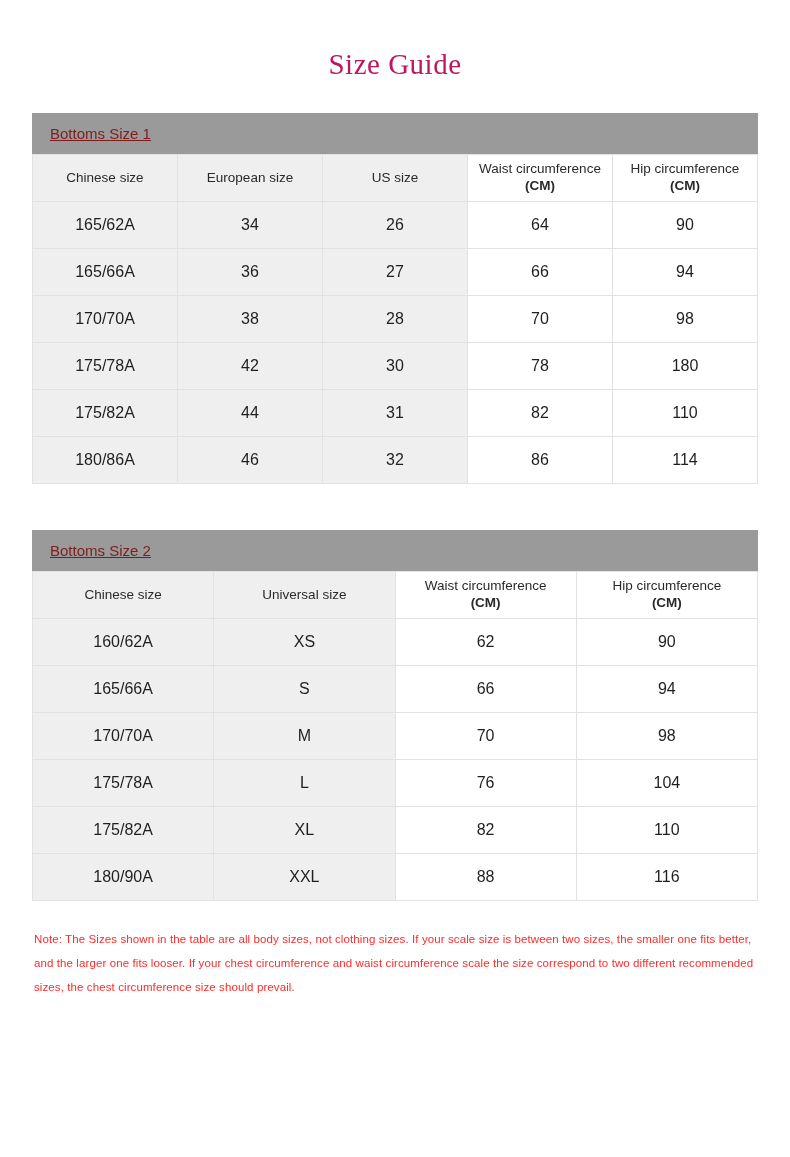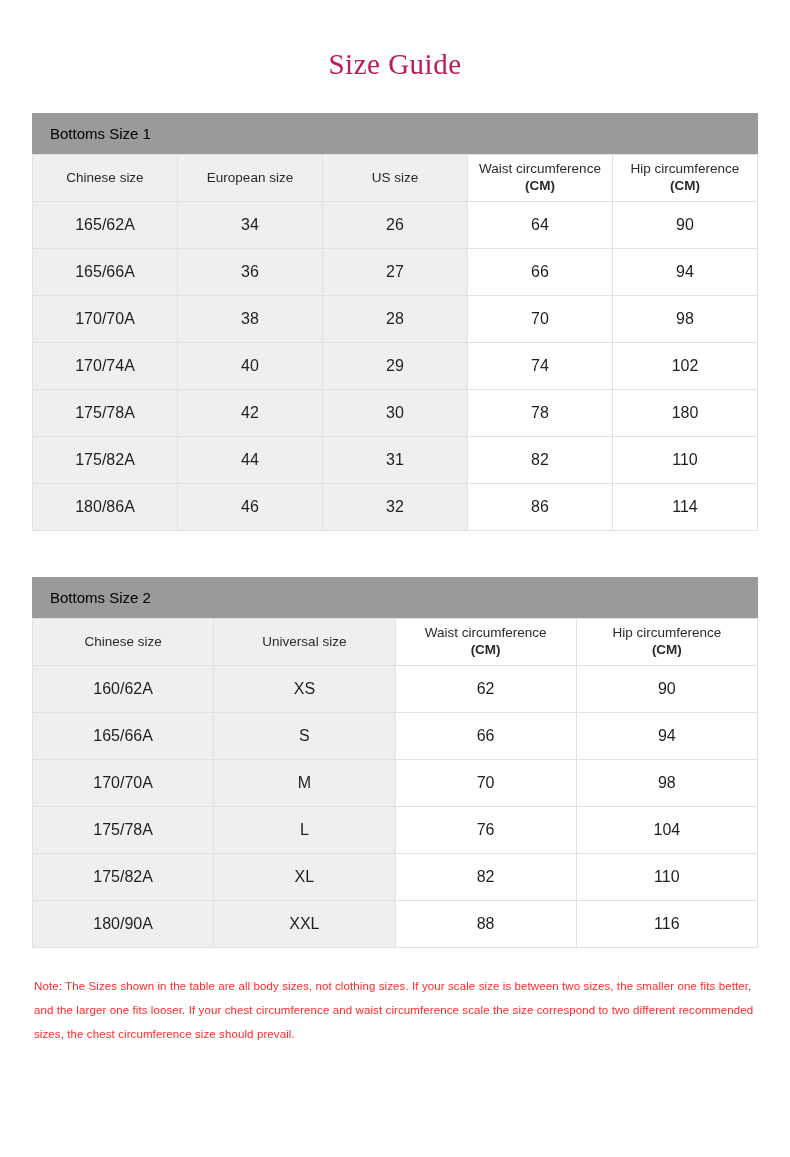--- a/index.html
+++ b/index.html
@@ -33,24 +33,25 @@
     padding-top: 48px;
     padding-bottom: 0;
   }
 
   
   .table-block {
     margin-top: 32px;
   }
   .block-header {
     background: #9a9a9a;
-    color: #000000;
+    color: #7f1d1d;
     font-size: 15px;
     padding: 12px 18px;
     box-sizing: border-box;
+    text-decoration: underline;
   }
   table.size-table {
     width: 100%;
     border-collapse: collapse;
     table-layout: fixed;
     font-size: 15px;
   }
   table.size-table th,
   table.size-table td {
     text-align: center;
@@ -162,27 +163,20 @@
           <td>94</td>
         </tr>
         <tr>
           <td>170/70A</td>
           <td>38</td>
           <td>28</td>
           <td>70</td>
           <td>98</td>
         </tr>
         <tr>
-          <td>170/74A</td>
-          <td>40</td>
-          <td>29</td>
-          <td>74</td>
-          <td>102</td>
-        </tr>
-        <tr>
           <td>175/78A</td>
           <td>42</td>
           <td>30</td>
           <td>78</td>
           <td>180</td>
         </tr>
         <tr>
           <td>175/82A</td>
           <td>44</td>
           <td>31</td>

